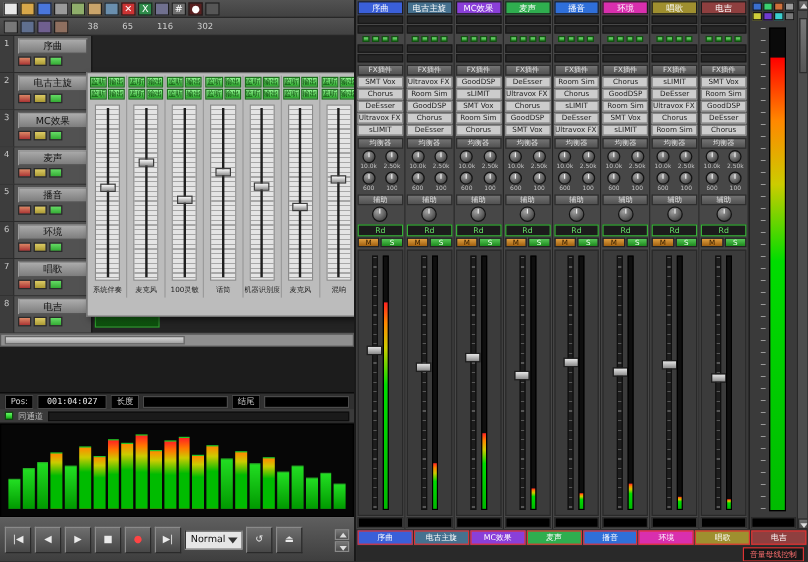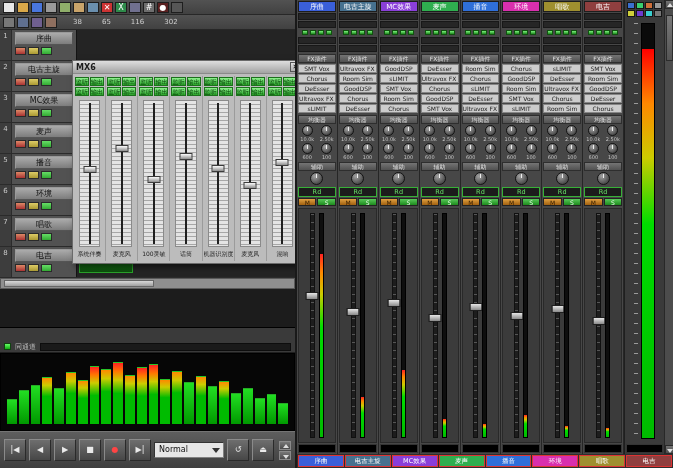--- a/index.html
+++ b/index.html
@@ -43,21 +43,21 @@
   #chan-bar .lbl { font-size:7px; color:#bdbdbd; }
   #chan-bar .well { flex:1; height:8px; background:#1a1a1a; border:1px solid #0d0d0d; }
 
   #meter-panel { position:absolute; top:353px; left:0; width:295px; height:78px; background:#060606; border:1px solid #000; }
   #meter-bars { position:absolute; left:6px; right:6px; top:5px; bottom:6px; display:flex; align-items:flex-end; gap:2px; }
   .mbar { flex:1; border-top:1px solid rgba(255,255,255,.15); }
 
   #transport { position:absolute; top:431px; left:0; width:295px; height:37px; background:linear-gradient(#5e5e5e,#3e3e3e); border-top:1px solid #747474; display:flex; align-items:center; gap:3px; padding:0 4px; }
   #transport-buttons, #transport-extra { display:flex; gap:3px; }
   .tpbtn { width:22px; height:22px; background:linear-gradient(#6e6e6e,#474747); border:1px solid #8a8a8a; border-bottom-color:#2a2a2a; border-right-color:#2a2a2a; color:#eaeaea; font-size:8px; line-height:20px; text-align:center; }
-  .combo { width:70px; height:16px; background:#e6e6e6; border:1px solid #808080; border-top-color:#333; border-left-color:#333; font-size:8px; line-height:14px; color:#111; padding:0 12px 0 4px; position:relative; }
+  .combo { width:48px; height:16px; background:#e6e6e6; border:1px solid #808080; border-top-color:#333; border-left-color:#333; font-size:8px; line-height:14px; color:#111; padding:0 12px 0 4px; position:relative; }
   .combo::after { content:""; position:absolute; right:3px; top:5px; border-left:4px solid transparent; border-right:4px solid transparent; border-top:5px solid #333; }
   .spinner { display:flex; flex-direction:column; gap:1px; margin-left:auto; }
   .spin { width:12px; height:9px; background:linear-gradient(#777,#4a4a4a); border:1px solid #8a8a8a; position:relative; }
   .spin::after { content:""; position:absolute; left:3px; }
   .spin.up::after { top:2px; border-left:3px solid transparent; border-right:3px solid transparent; border-bottom:4px solid #ddd; }
   .spin.down::after { top:3px; border-left:3px solid transparent; border-right:3px solid transparent; border-top:4px solid #ddd; }
 
   
   #mx-window { position:absolute; left:72px; top:60px; width:233px; height:204px; background:#bcbcbc; border:1px solid #6a6a6a; box-shadow:3px 3px 6px rgba(0,0,0,.55); }
   #mx-title { height:13px; background:linear-gradient(#dedede,#a3a3a3); display:flex; align-items:center; justify-content:space-between; padding:0 3px; border-bottom:1px solid #8a8a8a; }
@@ -271,20 +271,28 @@
           </div>
           <div class="track-lane clip"></div>
         </div>
       </div>
 
     <div id="hscroll">
       <div class="thumb"></div>
     </div>
     <div id="wave-area"></div>
 
+    <div id="status-row">
+      <span class="sbox">Pos:</span>
+      <span class="sbox time">001:04:027</span>
+      <span class="sbox">长度</span>
+      <span class="sbox fill"></span>
+      <span class="sbox">结尾</span>
+      <span class="sbox fill"></span>
+    </div>
 
     <div id="chan-bar">
       <div class="dot"></div>
       <div class="lbl">同通道</div>
       <div class="well"></div>
     </div>
 
     <div id="meter-panel">
       <div id="meter-bars">
           <div class="mbar" style="height: 38%; background: linear-gradient(to top, rgb(0, 153, 0), rgb(34, 221, 34));"></div>
@@ -329,24 +337,20 @@
           <div class="tpbtn">⏏</div>
         </div>
       <div class="spinner">
         <div class="spin up"></div>
         <div class="spin down"></div>
       </div>
     </div>
   </div>
 
   <div id="mx-window">
-    <div id="mx-title">
-      <span class="t">MX6</span>
-      <span id="mx-close">✕</span>
-    </div>
     <div id="mx-body">
       <div id="mx-strips">
           <div class="mx-strip">
             <div class="mx-pair">
               <div class="gbtn">监听</div>
               <div class="gbtn">输出</div>
             </div>
             <div class="mx-pair">
               <div class="gbtn">监听</div>
               <div class="gbtn">输出</div>
@@ -976,15 +980,18 @@
     <div id="bottom-labels">
         <div class="blabel" style="background: rgb(58, 95, 217);">序曲</div>
         <div class="blabel" style="background: rgb(70, 113, 143);">电古主旋</div>
         <div class="blabel" style="background: rgb(138, 63, 217);">MC效果</div>
         <div class="blabel" style="background: rgb(47, 174, 79);">麦声</div>
         <div class="blabel" style="background: rgb(47, 111, 217);">播音</div>
         <div class="blabel" style="background: rgb(217, 47, 174);">环境</div>
         <div class="blabel" style="background: rgb(159, 143, 47);">唱歌</div>
         <div class="blabel" style="background: rgb(143, 63, 63);">电吉</div>
       </div>
+    <div id="bottom-bar">
+      <span id="master-label">音量母线控制</span>
+    </div>
   </div>
 
 </div>
 
 </body></html>

